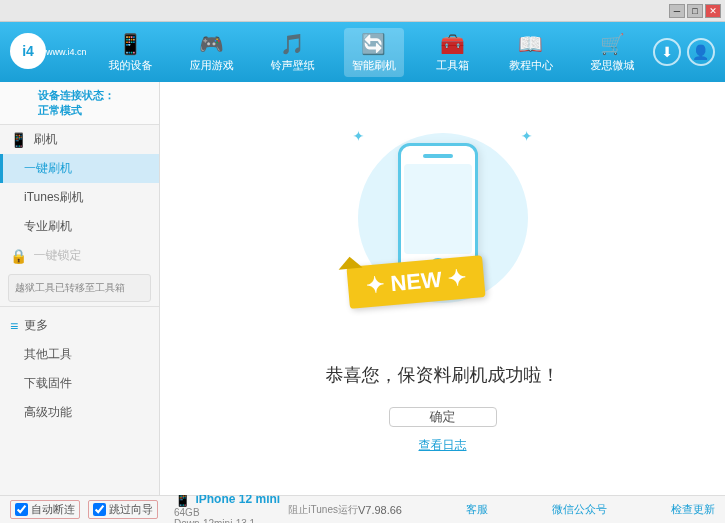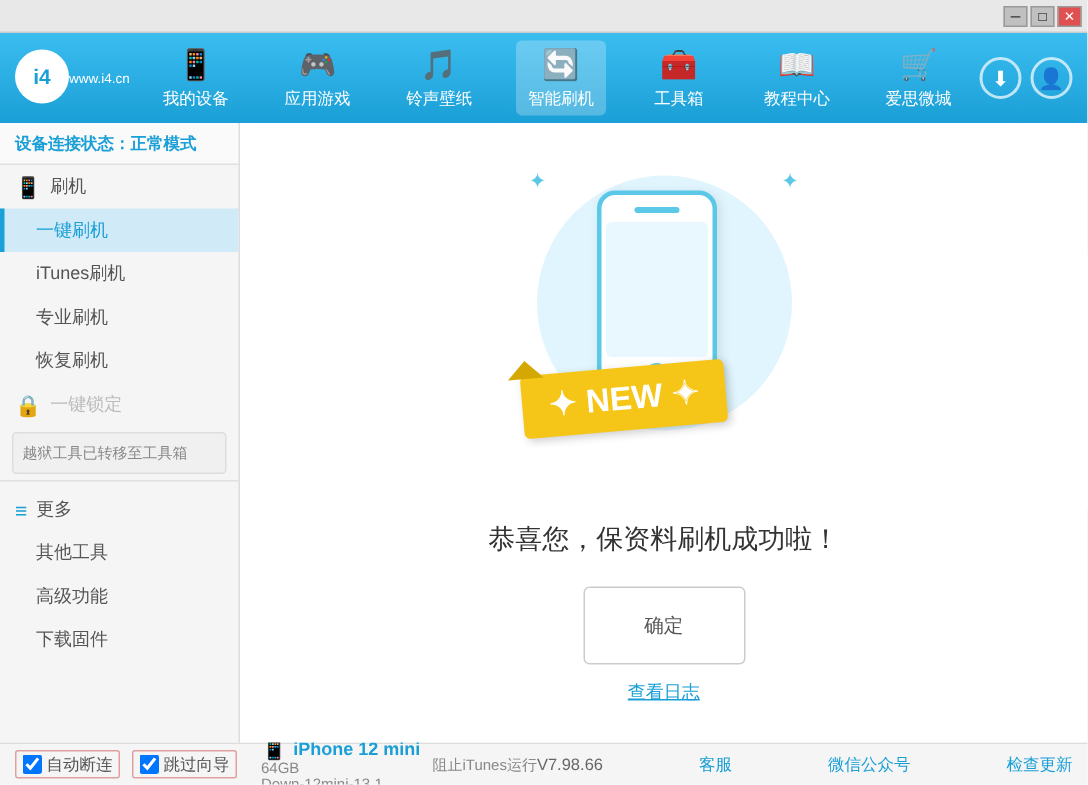--- a/index.html
+++ b/index.html
@@ -100,21 +100,21 @@
       padding: 0;
       overflow-y: auto;
     }
     .status-bar {
       padding: 6px 10px;
       font-size: 11px;
       color: #666;
       border-bottom: 1px solid #e0e0e0;
       background: #fafafa;
     }
-    .status-bar span { color: #1a9fd6; font-weight: bold; }
+    .status-bar span { color: #1a9fd6; font-weight: bold; margin-left: 28px; }
     .sidebar-section {
       padding: 0;
     }
     .sidebar-section-header {
       display: flex;
       align-items: center;
       padding: 6px 10px;
       font-size: 12px;
       color: #555;
       cursor: pointer;
@@ -238,21 +238,21 @@
       border-right: 12px solid transparent;
       border-bottom: 12px solid #d4a800;
     }
 
     .success-title {
       font-size: 18px;
       color: #333;
       margin-bottom: 20px;
     }
     .btn-confirm {
-      padding: 16px 40px;
+      padding: 0 40px;
       background: white;
       border: 1px solid #ccc;
       border-radius: 4px;
       cursor: pointer;
       font-size: 13px;
       color: #555;
       margin-bottom: 10px;
     }
     .link-go-home {
       color: #1a9fd6;
@@ -376,41 +376,40 @@
     </div>
 
     <div class="sidebar-section">
       <div class="sidebar-section-header">
         <span class="sidebar-section-icon">📱</span>
         <span>刷机</span>
       </div>
       <div class="sidebar-item active">一键刷机</div>
       <div class="sidebar-item">iTunes刷机</div>
       <div class="sidebar-item">专业刷机</div>
-      <div class="sidebar-item">恢复刷机</div>
     </div>
 
     <div class="sidebar-section">
       <div class="sidebar-section-header" style="color:#bbb;">
         <span class="sidebar-section-icon" style="color:#bbb;">🔒</span>
         <span>一键锁定</span>
       </div>
       <div class="sidebar-notice">越狱工具已转移至工具箱</div>
     </div>
 
     <hr class="sidebar-divider">
 
     <div class="sidebar-section">
       <div class="sidebar-section-header">
         <span class="sidebar-section-icon">≡</span>
         <span>更多</span>
       </div>
       <div class="sidebar-item">其他工具</div>
+      <div class="sidebar-item">下载固件</div>
       <div class="sidebar-item">高级功能</div>
-      <div class="sidebar-item">下载固件</div>
     </div>
   </div>
 
   <div class="content">
     <div class="phone-illustration">
       <div class="phone-bg-circle"></div>
       <span class="sparkles">✦</span>
       <span class="sparkle2">✦</span>
       <div class="phone-body">
         <div class="phone-speaker"></div>

